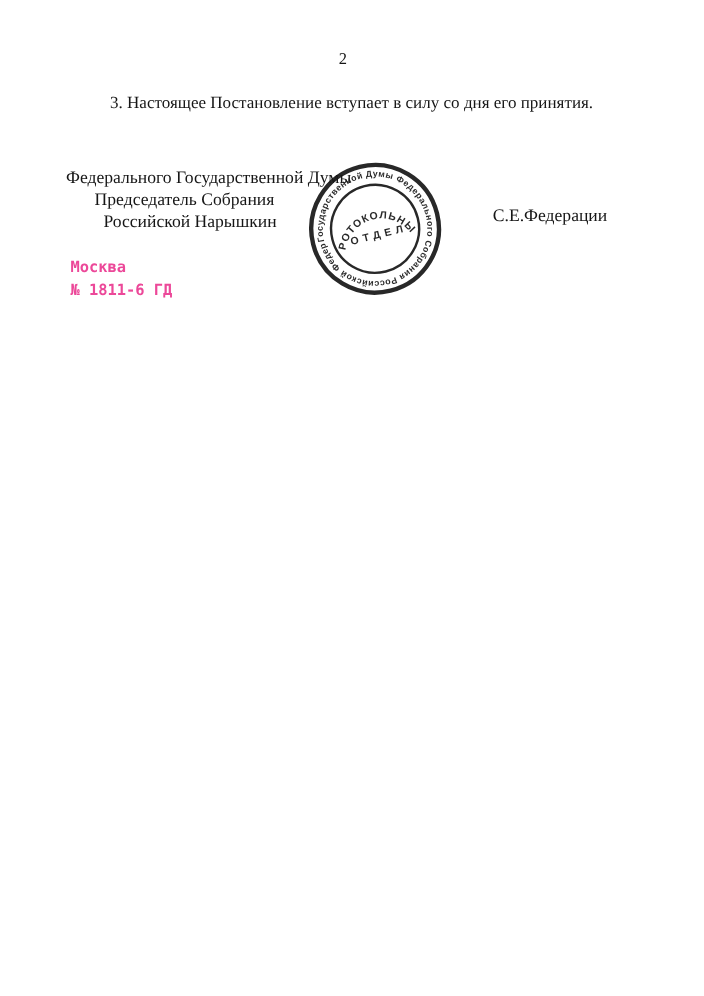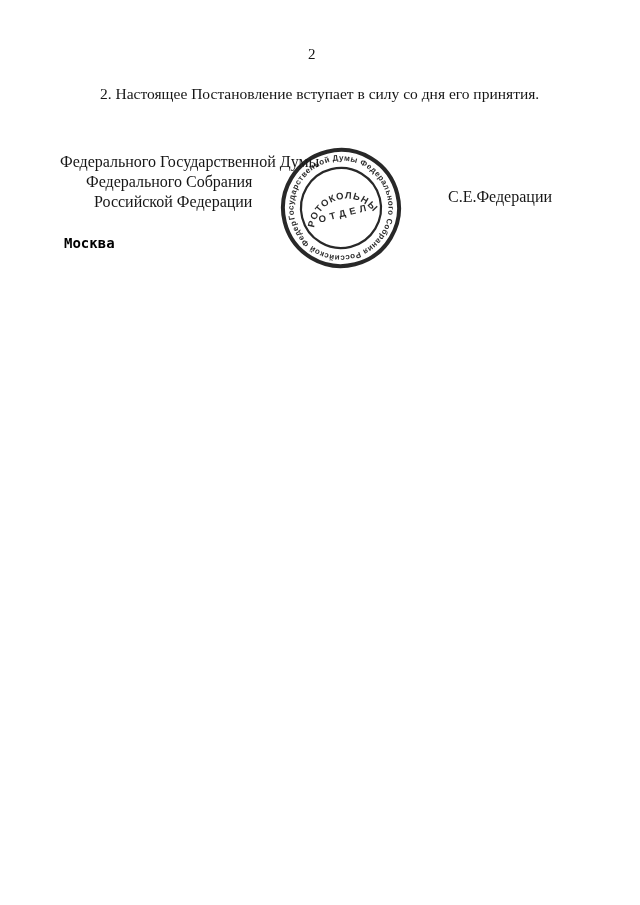--- a/index.html
+++ b/index.html
@@ -42,21 +42,21 @@
     white-space: nowrap;
   }
   .footer-block {
     position: absolute;
     left: 64px;
     top: 233px;
     font-family: "DejaVu Sans Mono", monospace;
     font-weight: bold;
     font-size: 14px;
     line-height: 20.5px;
-    color: #000000;
+    color: #ec4899;
     white-space: nowrap;
   }
   .stamp {
     position: absolute;
     left: 266px;
     top: 133px;
     width: 150px;
     height: 150px;
     opacity: 0.93;
   }
@@ -69,26 +69,26 @@
   .stamp .arc-text    { font-size: 9.5px; letter-spacing: 1px; }
   .stamp .center-text { font-size: 9.5px; letter-spacing: 4px; }
 </style>
 </head>
 <body>
 
 <div class="page">
 
   <div class="page-number">2</div>
 
-  <p class="body-paragraph">2. Настоящее Постановление вступает в силу со дня его принятия.</p>
+  <p class="body-paragraph">3. Настоящее Постановление вступает в силу со дня его принятия.</p>
 
   <div class="sig-block">
     <div class="sig-line sig-line-1">Федерального Государственной Думы</div>
-    <div class="sig-line sig-line-2">Федерального Собрания</div>
-    <div class="sig-line sig-line-3">Российской Федерации</div>
+    <div class="sig-line sig-line-2">Председатель Собрания</div>
+    <div class="sig-line sig-line-3">Российской Нарышкин</div>
   </div>
 
   <div class="sig-name">С.Е.Федерации</div>
 
   <svg class="stamp" viewBox="-75 -75 150 150">
     <g transform="rotate(-14)">
       <circle cx="0" cy="0" r="58" fill="none" stroke="#181818" stroke-width="4"></circle>
       <circle cx="0" cy="0" r="40" fill="none" stroke="#181818" stroke-width="2.2"></circle>
       <defs>
         <path id="ringPath" d="M -47.5,0 A 47.5,47.5 0 1 1 47.5,0 A 47.5,47.5 0 1 1 -47.5,0"></path>
@@ -99,15 +99,16 @@
       </text>
       <text class="arc-text" text-anchor="middle">
         <textPath href="#arcPath" startOffset="50%">ПРОТОКОЛЬНЫЙ</textPath>
       </text>
       <text class="center-text" x="2" y="9" text-anchor="middle">ОТДЕЛ</text>
     </g>
   </svg>
 
   <div class="footer-block">
     <div>Москва</div>
+    <div>№ 1811-6 ГД</div>
   </div>
 
 </div>
 
 </body></html>

